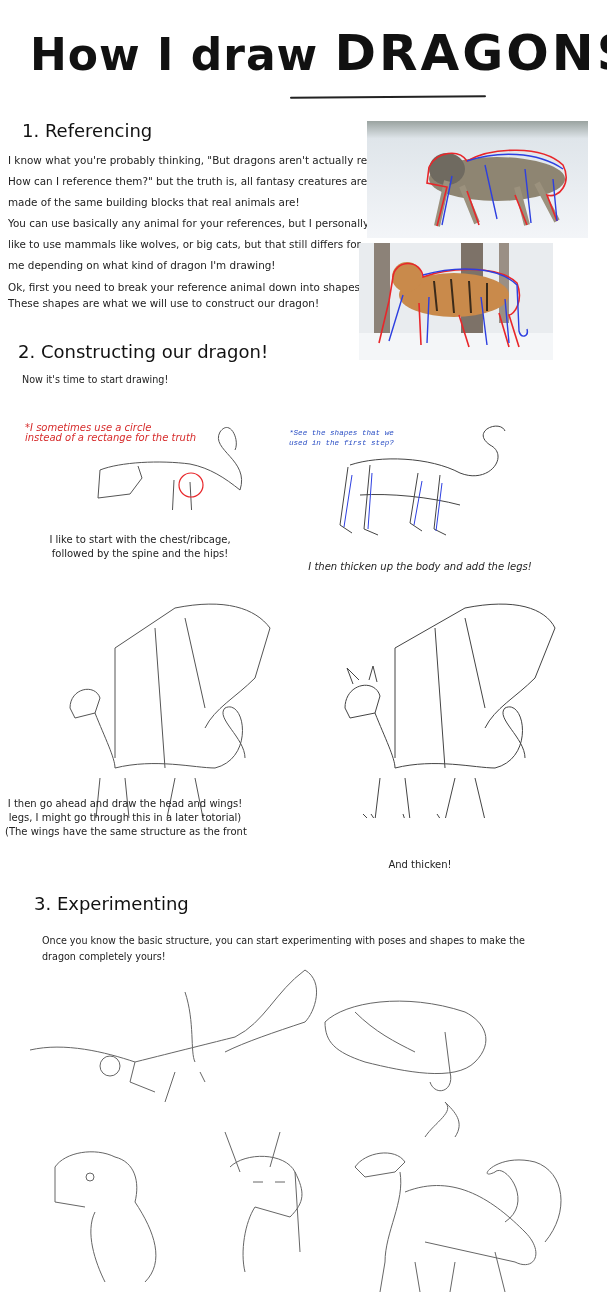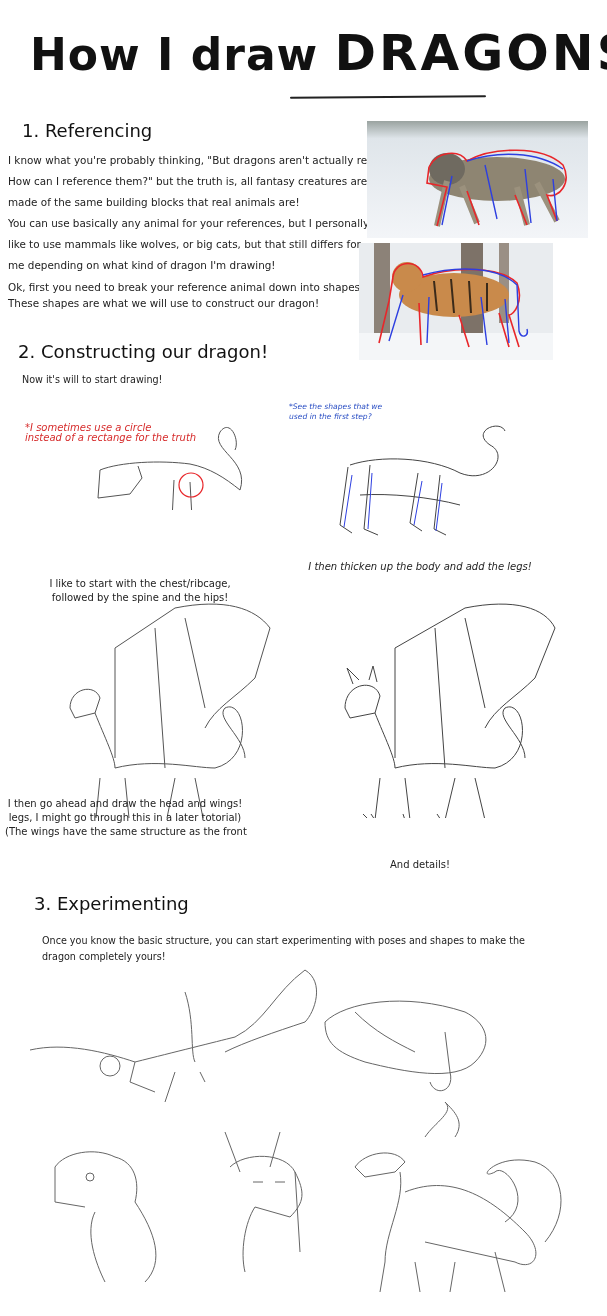--- a/index.html
+++ b/index.html
@@ -72,43 +72,43 @@
     <ellipse cx="95" cy="52" rx="55" ry="22" fill="#c98a4b"></ellipse>
     <circle cx="48" cy="34" r="15" fill="#c98a4b"></circle>
     <path d="M75 38 L78 68 M92 36 L95 70 M110 38 L112 70 M128 40 L128 68" stroke="#3a2a1a" stroke-width="2"></path>
     <path d="M34 34 C36 16 62 16 64 34 C90 24 140 22 158 40 C165 58 155 72 150 72 L160 104 M34 34 L30 58 L20 100 M60 60 L62 102 M100 72 L110 104 M140 70 L150 104" fill="none" stroke="#e8262a" stroke-width="1.6"></path>
     <path d="M64 32 C100 22 140 24 158 42 L160 88 C162 96 170 94 168 86 M44 52 L30 98 M70 54 L68 100 M122 54 L128 102 M146 56 L150 100" fill="none" stroke="#2d3fe0" stroke-width="1.4"></path>
   </svg>
 </div>
 
 <div class="abs h2" style="left:18px; top:341px;">2. Constructing our dragon!</div>
 <div class="abs small" style="left:22px; top:372px;">
-  <div>Now it's will to start drawing!</div>
+  <div>Now it's time to start drawing!</div>
 </div>
 
 <div class="abs note-red" style="left:25px; top:423px;">
   <div>*I sometimes use a circle</div>
   <div>instead of a rectange for the truth</div>
 </div>
 <div class="abs" style="left:90px; top:420px; width:160px; height:90px;">
   <svg width="160" height="90" viewBox="0 0 160 90">
     <g fill="none" stroke="#555" stroke-width="1">
       <path d="M10 50 C30 42 70 40 100 44 C120 48 135 58 150 70 C160 40 120 30 130 12 C140 -2 150 20 145 30"></path>
       <path d="M10 50 L8 78 L40 74 L52 58 L48 46"></path>
       <path d="M84 60 L82 100 M100 62 L102 98"></path>
     </g>
     <circle cx="101" cy="65" r="12" fill="none" stroke="#e8262a" stroke-width="1.2"></circle>
   </svg>
 </div>
-<div class="abs caption" style="left:40px; top:533px; width:200px;margin-top:44px;">
+<div class="abs caption" style="left:40px; top:533px; width:200px;">
   <div>I like to start with the chest/ribcage,</div>
   <div>followed by the spine and the hips!</div>
 </div>
 
-<div class="abs note-blue" style="left:289px; top:402px;">
+<div class="abs note-blue" style="left:289px; top:428px;font-family:Liberation Mono, monospace;">
   <div>*See the shapes that we</div>
   <div>used in the first step?</div>
 </div>
 <div class="abs" style="left:330px; top:415px; width:180px; height:130px;">
   <svg width="180" height="130" viewBox="0 0 180 130">
     <g fill="none" stroke="#444" stroke-width="1">
       <path d="M20 50 C50 40 100 42 130 58 C160 70 180 40 160 30 C140 16 170 4 175 16"></path>
       <path d="M18 52 L10 110 L22 118 M40 50 L34 114 L48 120 M88 58 L80 108 L92 116 M110 60 L104 114 L116 120"></path>
       <path d="M30 80 C60 78 100 82 130 90"></path>
     </g>
@@ -144,21 +144,21 @@
       <path d="M70 60 L140 20 C190 10 220 20 230 40 L210 90 C190 110 170 120 160 140"></path>
       <path d="M70 60 L70 170 M110 40 L120 180 M140 30 L160 120"></path>
       <path d="M20 120 C20 95 50 90 55 108 L50 125 L25 130 Z M28 96 L22 80 L34 92 M44 92 L48 78 L52 94"></path>
       <path d="M50 125 C60 150 70 170 70 180 C110 170 150 180 170 180 C210 170 200 110 180 120 C170 130 200 150 200 170"></path>
       <path d="M55 190 L50 232 M80 190 L85 232 M130 190 L120 232 M150 190 L160 232"></path>
       <path d="M44 232 L38 226 M50 232 L46 226 M80 232 L78 226 M116 232 L112 226"></path>
     </g>
   </svg>
 </div>
 <div class="abs caption" style="left:360px; top:858px; width:120px;">
-  <div>And details!</div>
+  <div>And thicken!</div>
 </div>
 
 <div class="abs h2" style="left:34px; top:893px;">3. Experimenting</div>
 <div class="abs small" style="left:42px; top:933px;">
   <div>Once you know the basic structure, you can start experimenting with poses and shapes to make the</div>
   <div>dragon completely yours!</div>
 </div>
 
 <div class="abs" style="left:25px; top:962px; width:560px; height:350px;">
   <svg width="560" height="350" viewBox="0 0 560 350">

